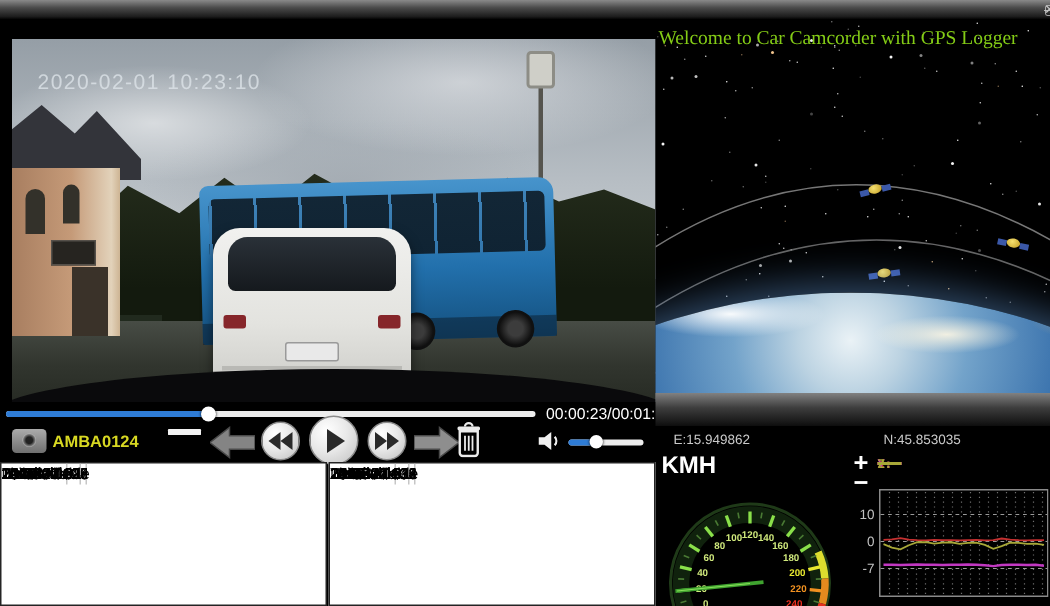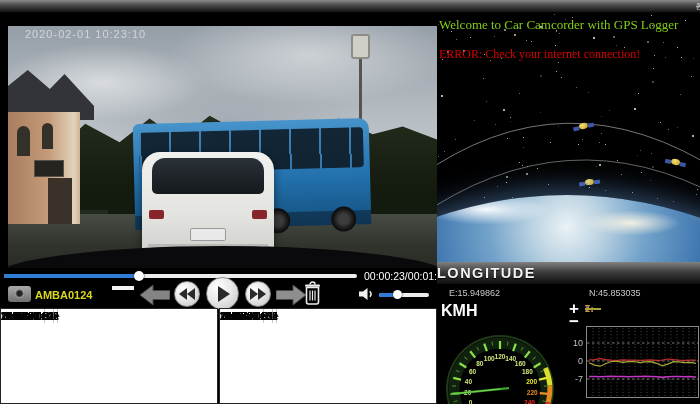--- a/index.html
+++ b/index.html
@@ -48,21 +48,21 @@
   .car-plate{left:48px;top:76px;width:36px;height:13px;background:#e9e9e9;border:1px solid #9a9a9a;border-radius:2px;}
   .car-tail{width:15px;height:9px;background:#86262a;border-radius:2px;top:58px;}
   .ctl{left:7px;} .ctr{right:7px;}
   .car-bumper{left:6px;top:92px;width:120px;height:3px;background:#b9b9b5;}
   .road{left:0;top:188px;width:429px;height:54px;
     background:linear-gradient(#474c45 0%,#31352e 55%,#272b24 100%);}
   .dash{left:-16px;bottom:-12px;width:462px;height:34px;background:#0a0a0c;
     border-radius:50% 50% 0 0/95% 95% 0 0;}
   .pole{left:351px;top:30px;width:3px;height:166px;background:#55544e;}
   .sign{left:343px;top:8px;width:19px;height:25px;background:#cfcfc8;border:2px solid #8d8d86;border-radius:3px;}
-  .vts{left:17px;top:2px;font-size:11px;letter-spacing:1px;color:rgba(222,228,233,.78);white-space:nowrap;}
+  .vts{left:17px;top:20px;font-size:14px;letter-spacing:1px;color:rgba(222,228,233,.78);white-space:nowrap;}
 
   
   .progress-track{left:4px;top:274px;width:353px;height:4px;background:#ededed;border-radius:2px;cursor:pointer;}
   .progress-fill{left:0;top:0;height:4px;background:#2e7cd6;border-radius:2px;}
   .progress-handle{top:-3px;width:10px;height:10px;border-radius:50%;background:#fff;box-shadow:0 0 2px #000;}
   .time{left:364px;top:270px;font-size:10.5px;color:#fff;white-space:nowrap;}
   .cam{left:8px;top:286px;width:23px;height:16px;background:linear-gradient(#ababab,#6f6f6f);border-radius:3px;}
   .cam:before{content:"";position:absolute;left:7px;top:3px;width:9px;height:9px;border-radius:50%;
     background:radial-gradient(circle,#222 35%,#777 60%,#ccc 75%);}
   .cam-label{left:35px;top:289px;font-size:11px;font-weight:bold;color:#d8d822;}
@@ -501,25 +501,23 @@
         <i class="body"></i>
         <i class="wing wr"></i>
       </div>
     <div class="sat s3">
         <i class="wing wl"></i>
         <i class="body"></i>
         <i class="wing wr"></i>
       </div>
     <div class="earth"></div>
     <div class="gps-title">Welcome to Car Camcorder with GPS Logger</div>
-    <div class="gps-error">ERROR: Check your internet connection!</div>
   </div>
 
   <div class="coordbar">
-    <span>LONGITUDE</span>
   </div>
   <div class="lonval">E:15.949862</div>
   <div class="latval">N:45.853035</div>
 
   <div class="kmh">KMH</div>
   <svg class="gauge" width="118" height="81" viewBox="0 0 118 81">
       <path d="M17.3,85.4 A46 46 0 1 1 100.7,85.4" fill="none" stroke="rgba(18,38,14,0.9)" stroke-width="11" opacity="1"></path>
       <path d="M11.0,88.4 A53 53 0 1 1 107.0,88.4" fill="none" stroke="#1f3a18" stroke-width="2" opacity="1"></path>
       <path d="M104.4,45.0 A50 50 0 0 1 108.9,62.7" fill="none" stroke="#e8e830" stroke-width="5" opacity="0.95"></path>
       <path d="M108.9,62.7 A50 50 0 0 1 107.2,79.3" fill="none" stroke="#f09020" stroke-width="5" opacity="0.95"></path>

